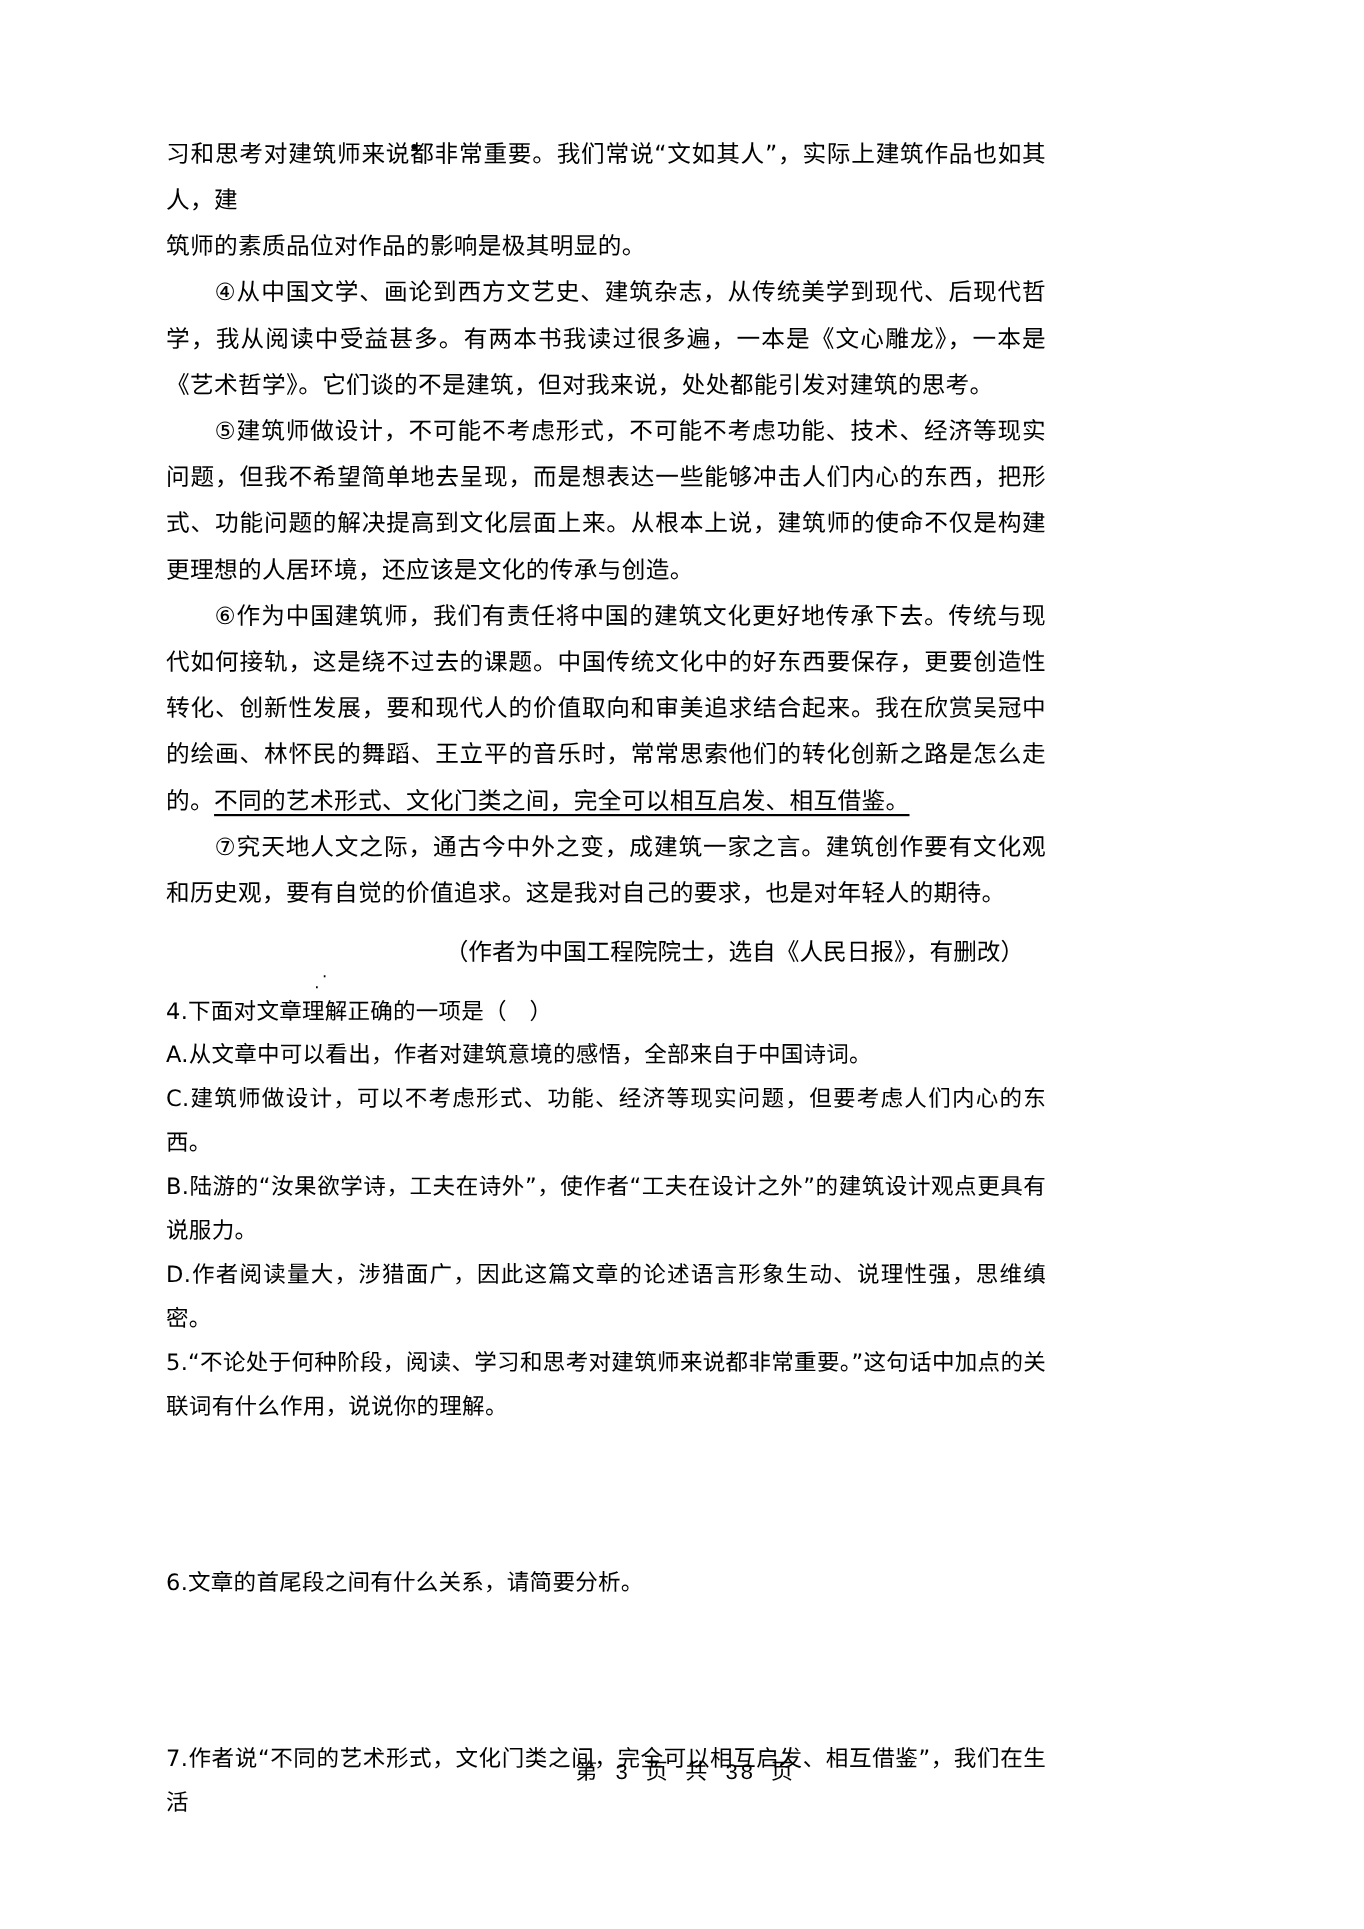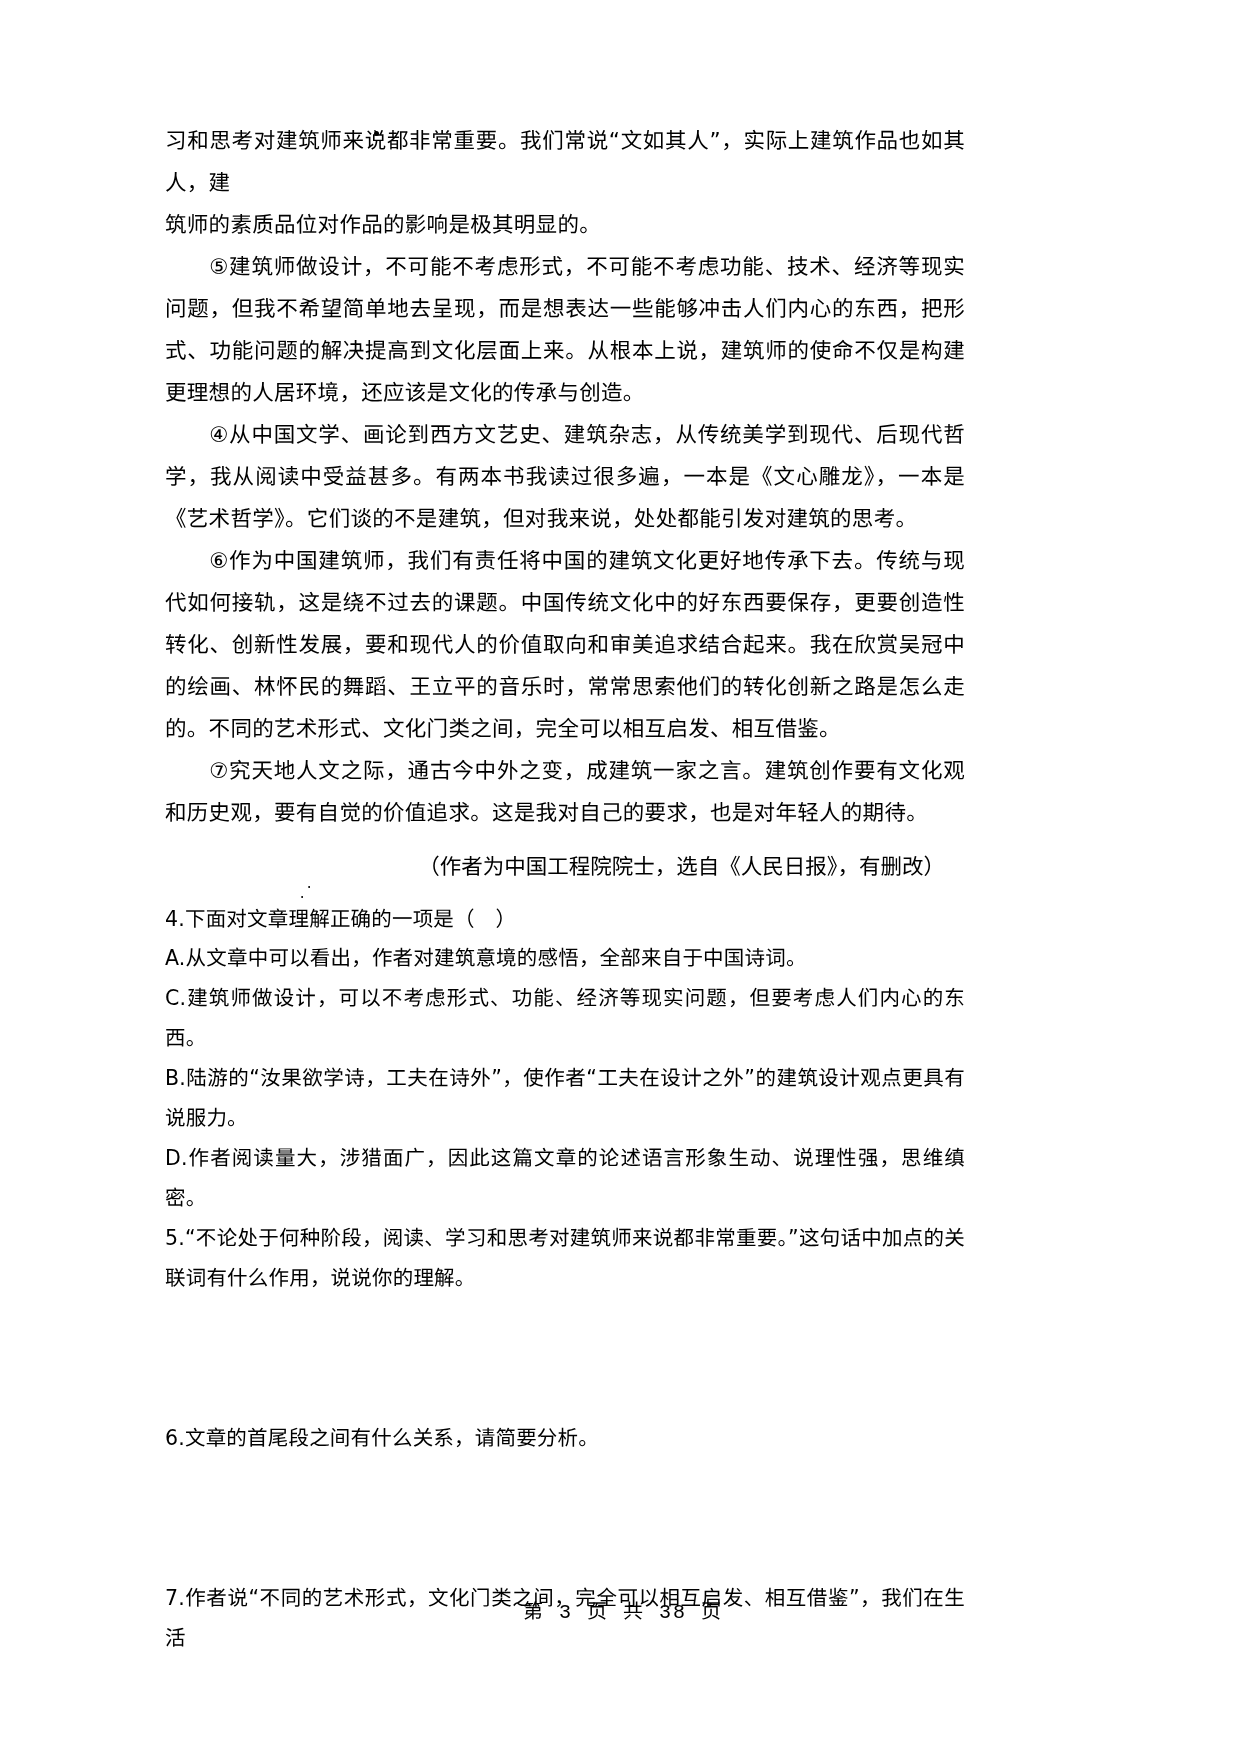--- a/index.html
+++ b/index.html
@@ -16,21 +16,21 @@
     position: relative;
     width: 1240px;
     height: 1754px;
     margin: 0 auto;
     background: #ffffff;
     overflow: hidden;
     box-sizing: border-box;
   }
   .content {
     position: absolute;
-    left: 165px;
+    left: 151px;
     top: 120px;
     width: 800px;
   }
 
   
   .para {
     font-size: 21.5px;
     line-height: 42px;
     letter-spacing: 0.3px;
     text-align: justify;
@@ -40,20 +40,21 @@
   }
   .para.indent {
     text-indent: 44px;
   }
   .para.cont {
     text-indent: 0;
   }
 
   
   .u-line {
+    text-decoration: underline;
     text-underline-offset: 5px;
     text-decoration-thickness: 1.6px;
   }
 
   
   .attribution {
     font-size: 21.5px;
     line-height: 42px;
     text-align: right;
     margin: 12px;
@@ -125,23 +126,23 @@
 
 <div class="page">
 
   <div class="float-dot" style="left:374px; top:131px;"></div>
 
   <div class="content">
 
     <p class="para cont">习和思考对建筑师来说都非常重要。我们常说“文如其人”，实际上建筑作品也如其人，建</p>
     <p class="para cont">筑师的素质品位对作品的影响是极其明显的。</p>
 
+    <p class="para indent">④从中国文学、画论到西方文艺史、建筑杂志，从传统美学到现代、后现代哲学，我从阅读中受益甚多。有两本书我读过很多遍，一本是《文心雕龙》，一本是《艺术哲学》。它们谈的不是建筑，但对我来说，处处都能引发对建筑的思考。</p>
+
     <p class="para indent">⑤建筑师做设计，不可能不考虑形式，不可能不考虑功能、技术、经济等现实问题，但我不希望简单地去呈现，而是想表达一些能够冲击人们内心的东西，把形式、功能问题的解决提高到文化层面上来。从根本上说，建筑师的使命不仅是构建更理想的人居环境，还应该是文化的传承与创造。</p>
-
-    <p class="para indent">④从中国文学、画论到西方文艺史、建筑杂志，从传统美学到现代、后现代哲学，我从阅读中受益甚多。有两本书我读过很多遍，一本是《文心雕龙》，一本是《艺术哲学》。它们谈的不是建筑，但对我来说，处处都能引发对建筑的思考。</p>
 
     <p class="para indent"><span>⑥作为中国建筑师，我们有责任将中国的建筑文化更好地传承下去。传统与现代如何接轨，这是绕不过去的课题。中国传统文化中的好东西要保存，更要创造性转化、创新性发展，要和现代人的价值取向和审美追求结合起来。我在欣赏吴冠中的绘画、林怀民的舞蹈、王立平的音乐时，常常思索他们的转化创新之路是怎么走的。</span><span class="u-line">不同的艺术形式、文化门类之间，完全可以相互启发、相互借鉴。</span></p>
 
     <p class="para indent">⑦究天地人文之际，通古今中外之变，成建筑一家之言。建筑创作要有文化观和历史观，要有自觉的价值追求。这是我对自己的要求，也是对年轻人的期待。</p>
 
     <p class="attribution">（作者为中国工程院院士，选自《人民日报》，有删改）</p>
 
     <div class="qblock">
 
       <p class="qline tight"><span>4.</span><span>下面对文章</span><span class="dotted"><span class="dots">··</span><span>理解</span></span><span>正确的一项是（　）</span></p>

